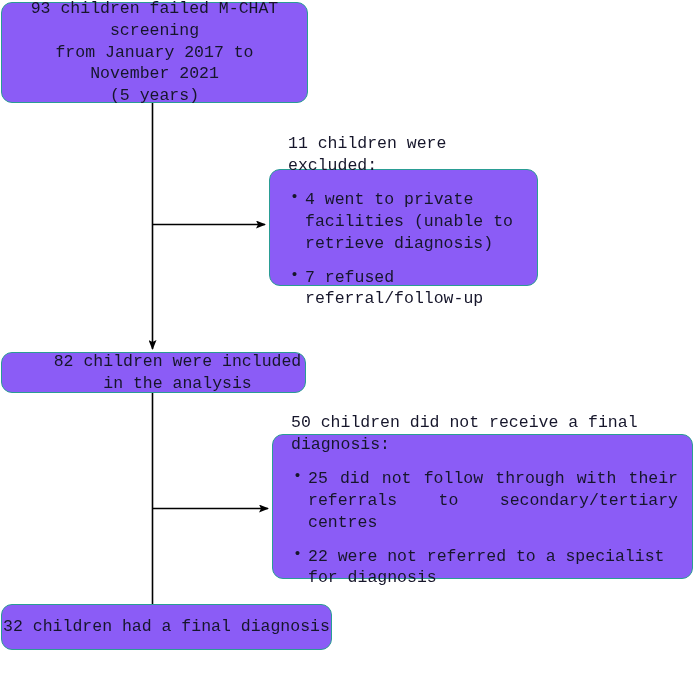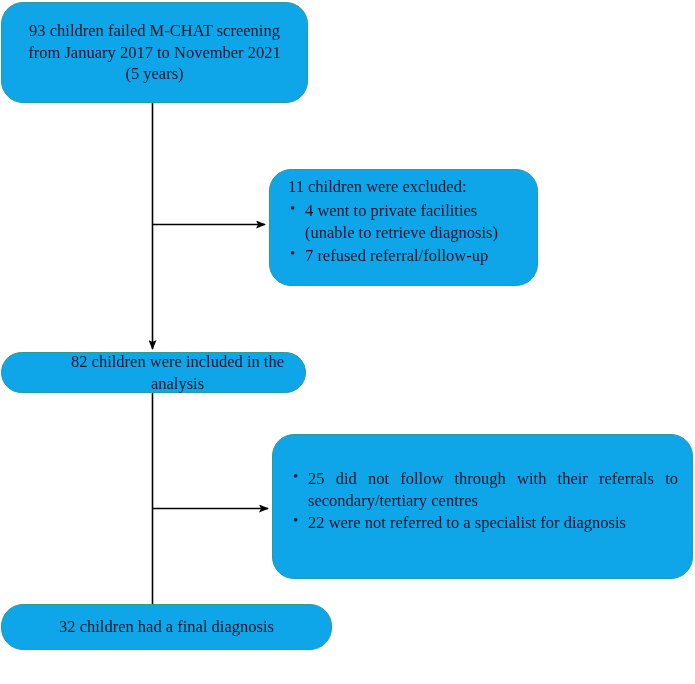--- a/index.html
+++ b/index.html
@@ -31,27 +31,28 @@
     top: 0;
     width: 695px;
     height: 684px;
     z-index: 1;
   }
 
   
   .node {
     position: absolute;
     box-sizing: border-box;
-    background: #0ea5e9;
+    background: #8b5cf6;
     border: 1.4px solid #2a9d94;
-    border-radius: 22px;
+    border-radius: 11px;
     z-index: 2;
     display: flex;
     flex-direction: column;
     justify-content: center;
+    font-family: Liberation Mono, monospace;
   }
 
   .node-text {
     font-size: 16.5px;
     line-height: 1.33;
     color: #16162b;
   }
 
   .centered .node-text {
     text-align: center;
@@ -80,21 +81,21 @@
     list-style: none;
     margin: 0;
     padding: 0;
   }
   ul.bullets li {
     position: relative;
     padding-left: 17px;
     font-size: 16.5px;
     line-height: 1.32;
     color: #16162b;
-    margin-top: 1px;
+    margin-top: 12px;
   }
   ul.bullets li::before {
     content: "\2022";
     position: absolute;
     left: 2px;
     top: -1px;
     font-size: 15px;
     line-height: 1.32;
     color: #16162b;
   }
@@ -147,20 +148,21 @@
       <li>4 went to private facilities (unable to retrieve diagnosis)</li>
       <li>7 refused referral/follow-up</li>
     </ul>
   </div>
 
   <div class="node single-line" id="node-included">
     <div class="node-text">82 children were included in the analysis</div>
   </div>
 
   <div class="node listbox" id="node-nodiagnosis">
+    <div class="list-heading">50 children did not receive a final diagnosis:</div>
     <ul class="bullets">
       <li class="justify">25 did not follow through with their referrals to secondary/tertiary centres</li>
       <li>22 were not referred to a specialist for diagnosis</li>
     </ul>
   </div>
 
   <div class="node single-line" id="node-diagnosed">
     <div class="node-text">32 children had a final diagnosis</div>
   </div>
 

